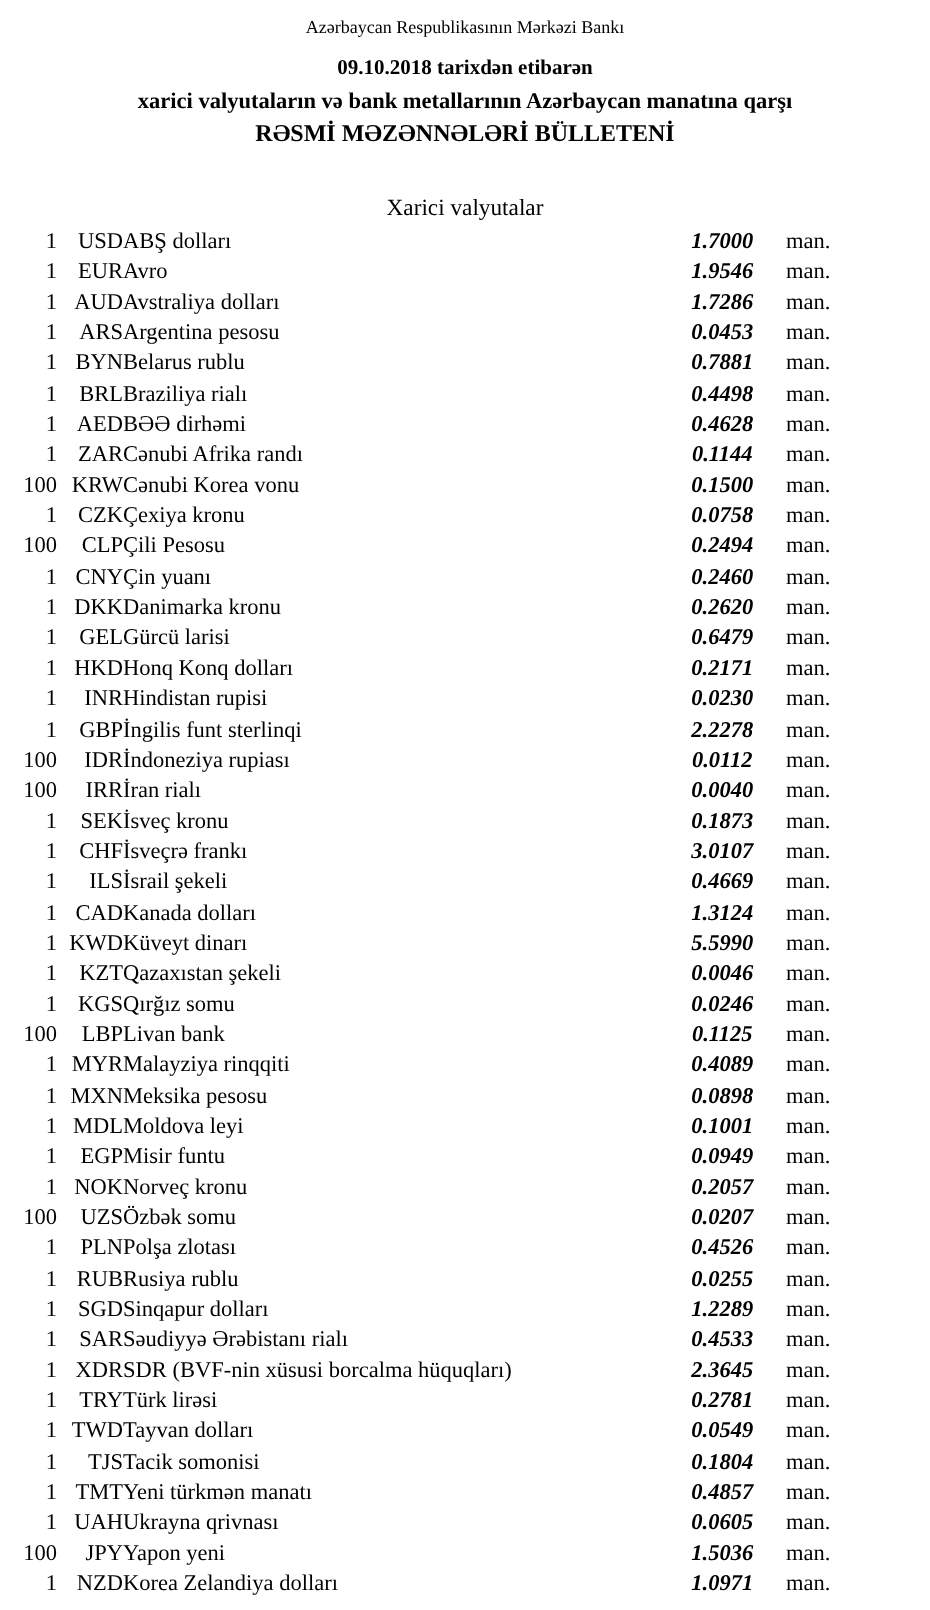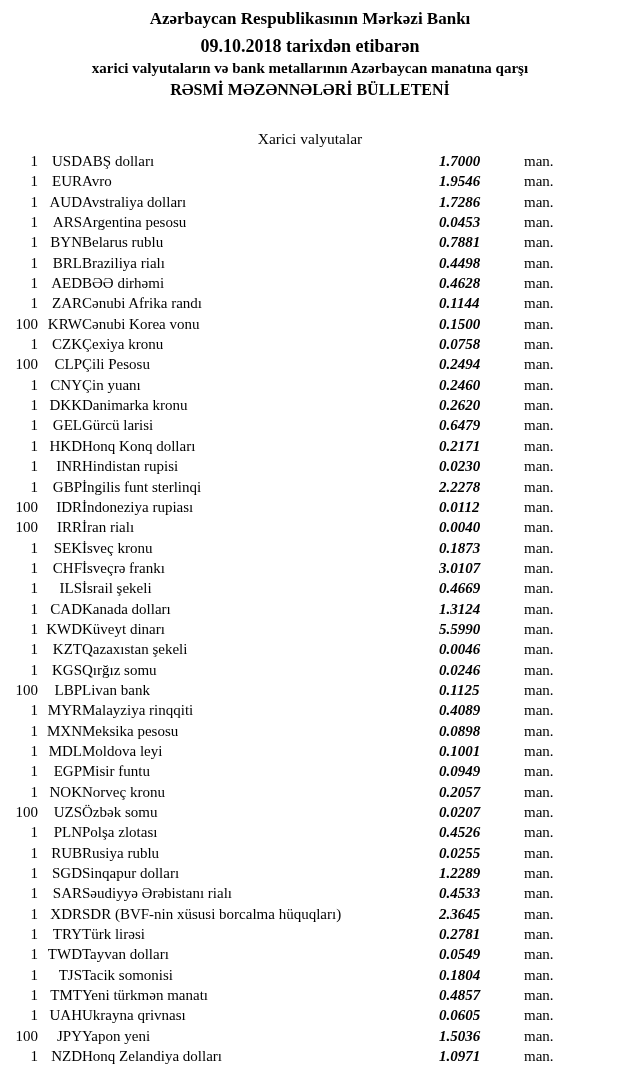--- a/index.html
+++ b/index.html
@@ -17,27 +17,27 @@
   .page {
     width: 620px;
     height: 1073px;
     position: relative;
   }
   .doc-header {
     text-align: center;
   }
   .bank-title {
     padding-top: 6px;
-    font-size: 17px;
-    font-weight: bold;
+    font-size: 12px;
+    font-weight: normal;
     line-height: 25px;
   }
   .date-line {
     margin-top: 6px;
-    font-size: 18px;
+    font-size: 14px;
     font-weight: bold;
     line-height: 18px;
   }
   .subtitle {
     margin-top: 4px;
     font-size: 15px;
     font-weight: bold;
     line-height: 18px;
   }
   .bulletin-title {
@@ -76,21 +76,21 @@
   td.code-cell {
     width: 44px;
     text-align: right;
   }
   td.name-cell {
     text-align: left;
     padding-left: 7px;
   }
   td.rate-cell {
     width: 85px;
-    text-align: left;
+    text-align: center;
     font-weight: bold;
     font-style: italic;
   }
   td.unit-cell {
     width: 96px;
     text-align: left;
     padding-left: 16px;
   }
 </style>
 </head>
@@ -413,20 +413,20 @@
         <tr>
           <td class="qty-cell">100</td>
           <td class="code-cell">JPY</td>
           <td class="name-cell">Yapon yeni</td>
           <td class="rate-cell">1.5036</td>
           <td class="unit-cell">man.</td>
         </tr>
         <tr>
           <td class="qty-cell">1</td>
           <td class="code-cell">NZD</td>
-          <td class="name-cell">Honq Zelandiya dolları</td>
+          <td class="name-cell">Korea Zelandiya dolları</td>
           <td class="rate-cell">1.0971</td>
           <td class="unit-cell">man.</td>
         </tr>
       </tbody>
   </table>
 
 </div>
 
 </body></html>

